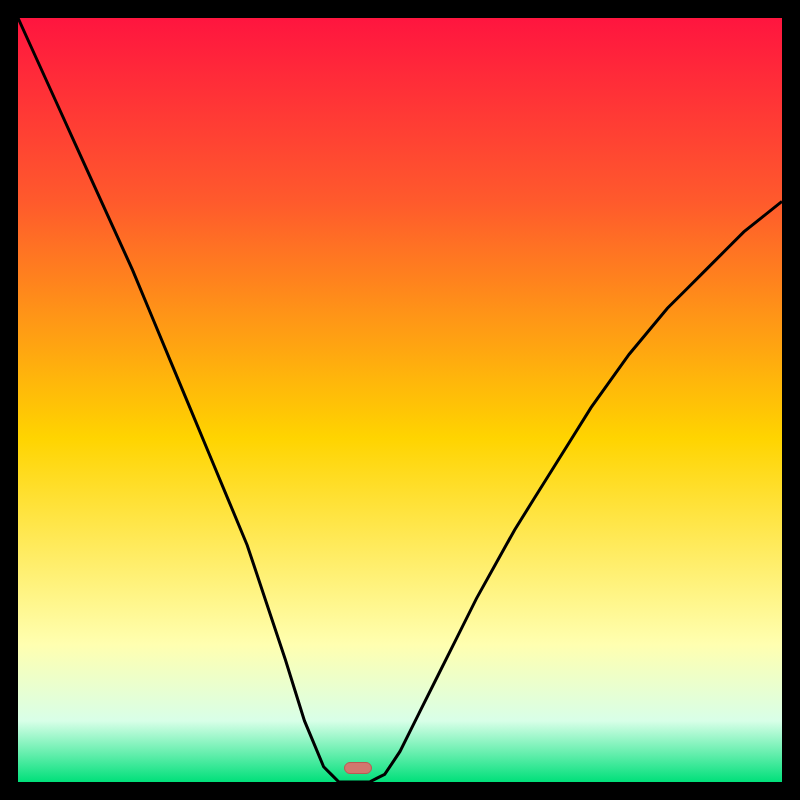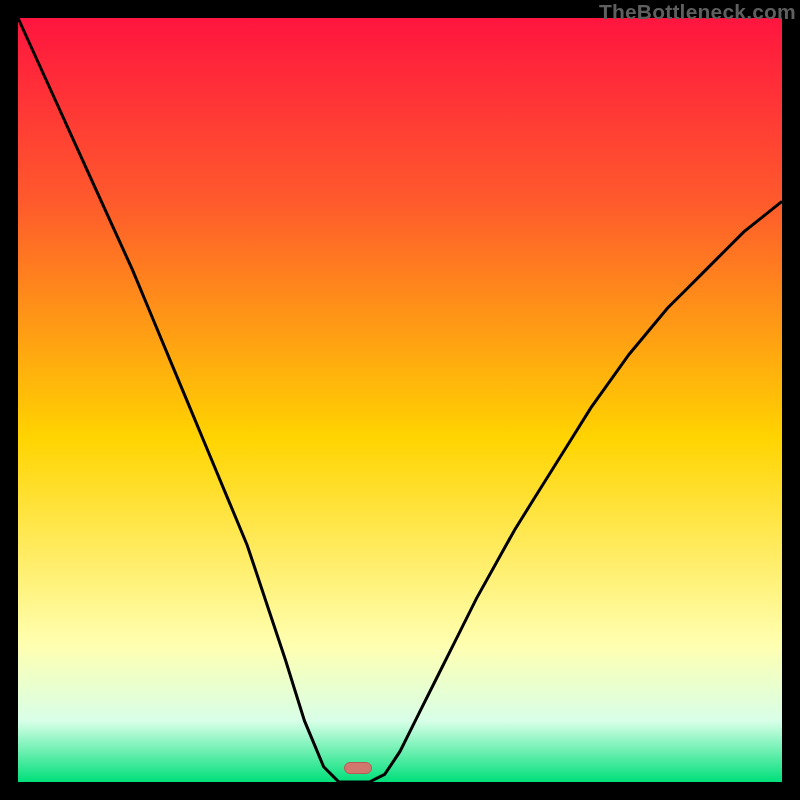--- a/index.html
+++ b/index.html
@@ -64,14 +64,13 @@
       <rect x="0" y="0" width="764" height="764" fill="url(#bg)"></rect>
     </svg>
 
     <svg class="curve" viewBox="0 0 764 764" preserveAspectRatio="none">
       <path fill="none" stroke-width="3" d="M0.0 0.0 L19.1 42.0 L38.2 84.0 L57.3 126.1 L57.3 126.1 L76.4 168.1 L95.5 210.1 L95.5 210.1 L114.6 252.1 L133.7 298.0 L133.7 298.0 L152.8 343.8 L171.9 389.6 L171.9 389.6 L191.0 435.5 L210.1 481.3 L210.1 481.3 L229.2 527.2 L248.3 584.5 L248.3 584.5 L267.4 641.8 L276.9 672.3 L276.9 672.3 L286.5 702.9 L296.1 725.8 L296.1 725.8 L305.6 748.7 L313.2 756.4 L313.2 756.4 L320.9 764.0 L328.5 764.0 L328.5 764.0 L336.2 764.0 L340.0 764.0 L340.0 764.0 L343.8 764.0 L347.6 764.0 L347.6 764.0 L351.4 764.0 L359.1 760.2 L359.1 760.2 L366.7 756.4 L374.4 744.9 L374.4 744.9 L382.0 733.4 L401.1 695.2 L401.1 695.2 L420.2 657.0 L439.3 618.8 L439.3 618.8 L458.4 580.6 L477.5 546.3 L477.5 546.3 L496.6 511.9 L515.7 481.3 L515.7 481.3 L534.8 450.8 L553.9 420.2 L553.9 420.2 L573.0 389.6 L592.1 362.9 L592.1 362.9 L611.2 336.2 L630.3 313.2 L630.3 313.2 L649.4 290.3 L668.5 271.2 L668.5 271.2 L687.6 252.1 L706.7 233.0 L706.7 233.0 L725.8 213.9 L744.9 198.6 L764.0 183.4" stroke="#000000"></path>
     </svg>
 
     <div class="marker" style="left: 339.98px; top: 750.248px; background: rgb(209, 119, 110); border: 1px solid rgb(185, 90, 84);"></div>
   </div>
 
-  <div class="watermark">TheBottleneck.com</div>
 </div>
 
 </body></html>

